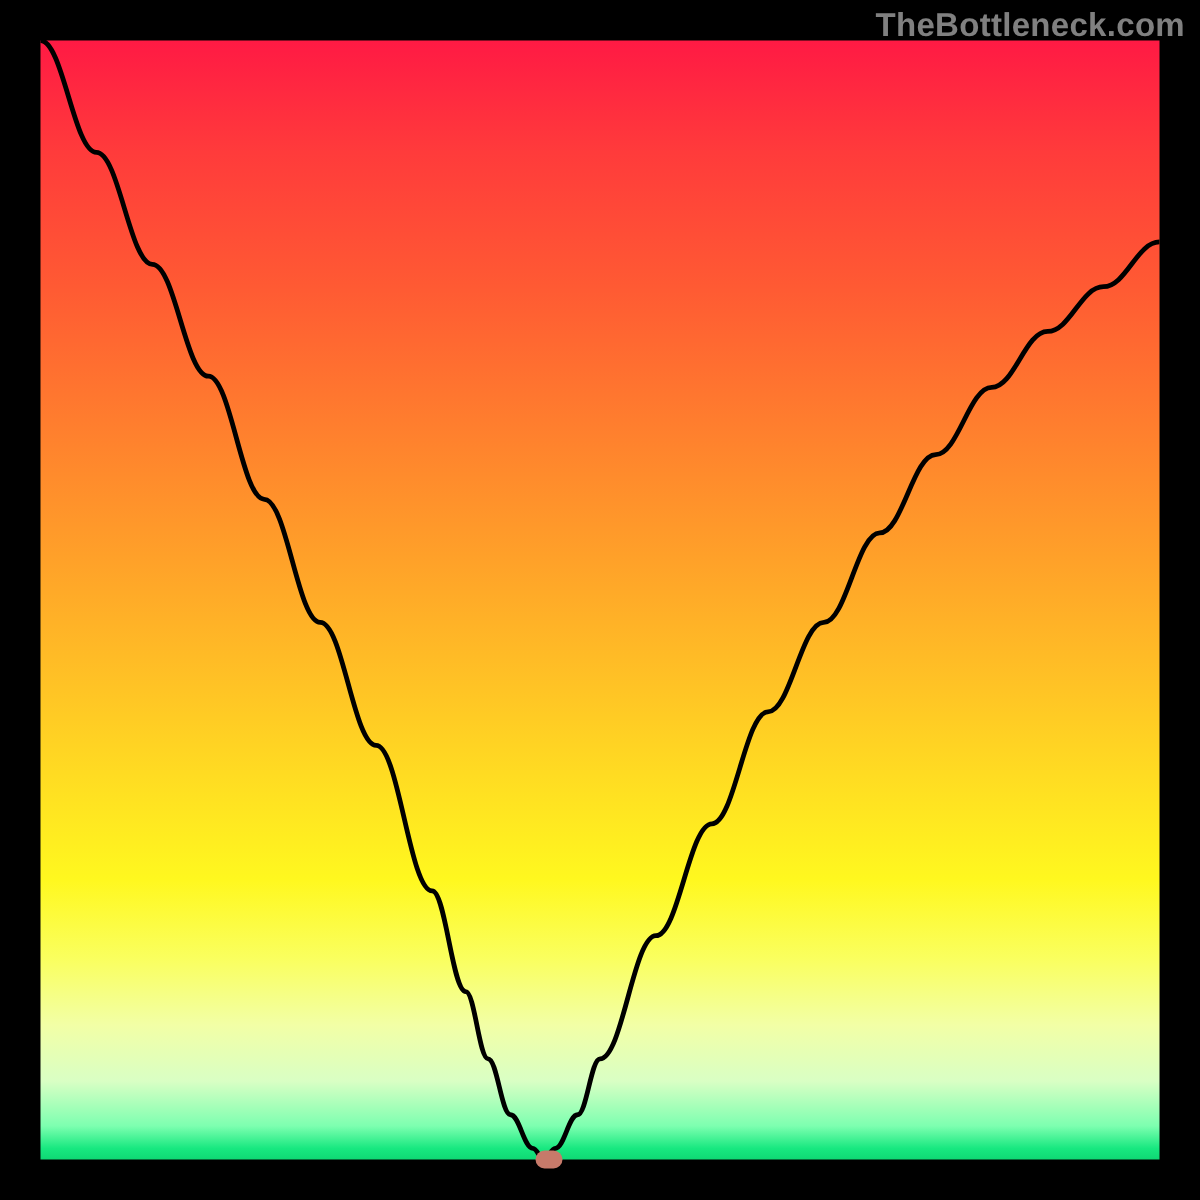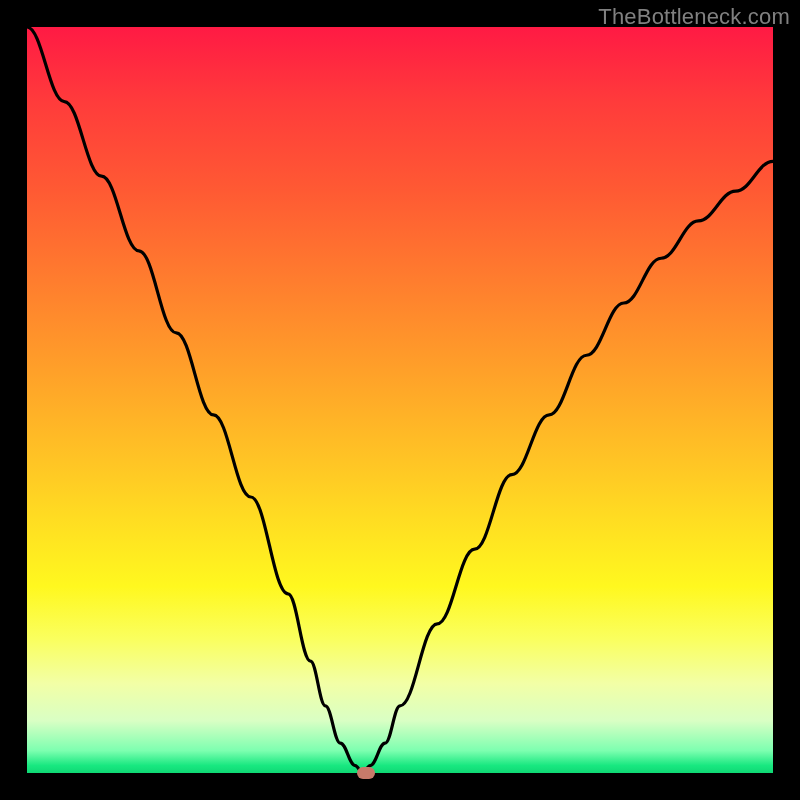--- a/index.html
+++ b/index.html
@@ -46,21 +46,21 @@
     width: 746px;
     height: 746px;
     overflow: visible;
   }
   .watermark {
     position: absolute;
     top: 4px;
     right: 10px;
     color: #808080;
     font-size: 22px;
-    font-weight: 400;
+    font-weight: 700;
     letter-spacing: 0.2px;
   }
   .marker {
     position: absolute;
     width: 18px;
     height: 12px;
     background: #c77a6a;
     border-radius: 6px;
     transform: translate(-50%, -50%);
   }

